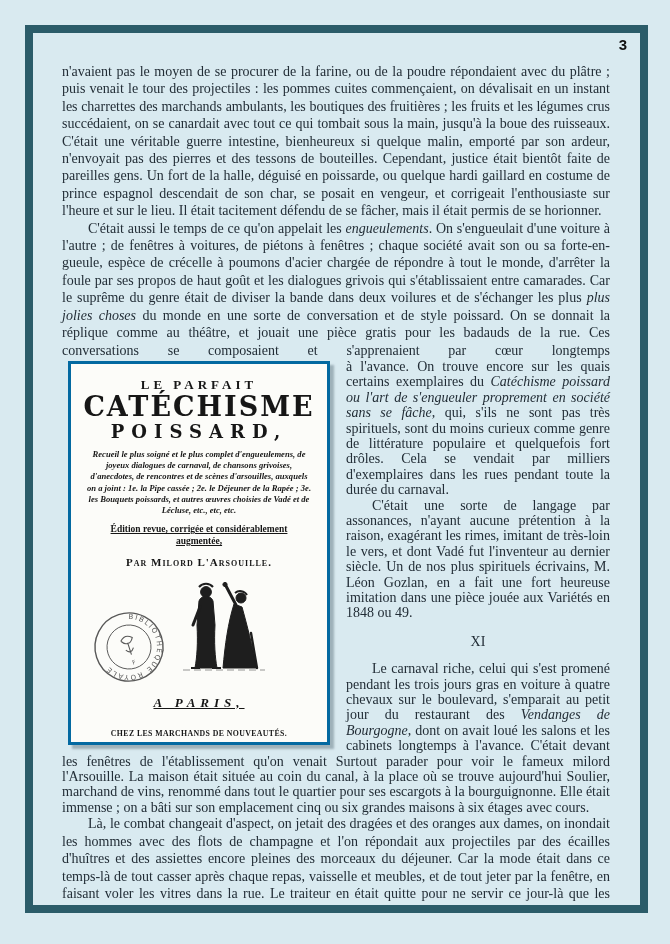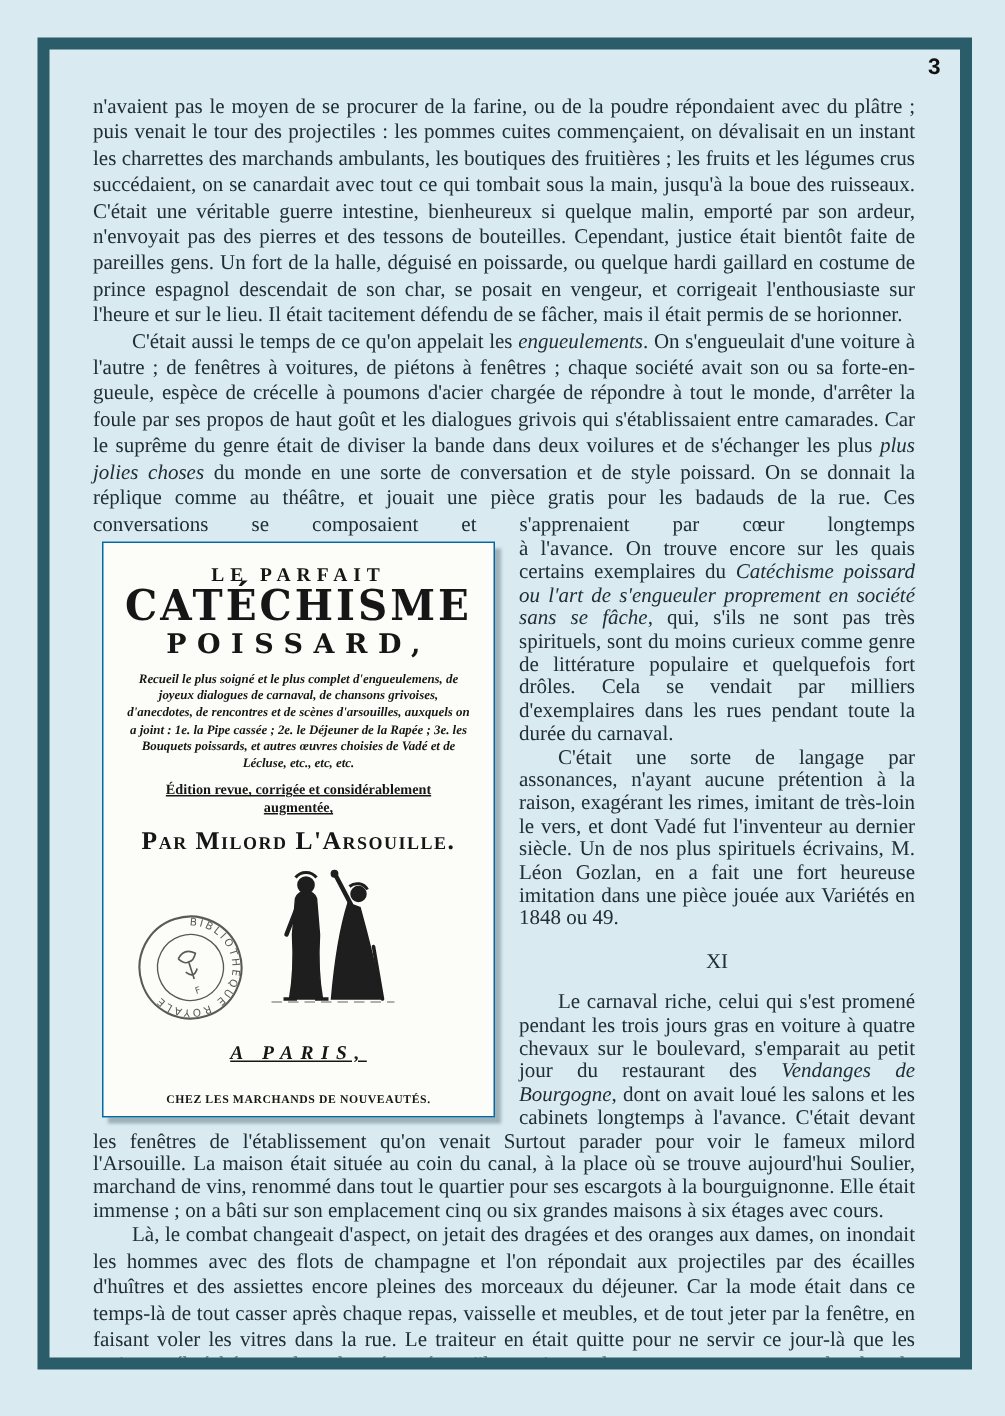--- a/index.html
+++ b/index.html
@@ -29,35 +29,35 @@
   .content p.noindent{text-indent:0;}
   .content p.flow-last{text-align-last:justify;}
   .rc{line-height:15.4px;} 
   .chapter{ text-align:center;text-indent:0;margin:13px 0 12px 0;line-height:15.4px; }
   em{font-style:italic;}
 
   
   .cover{
     float:left;width:262px;height:384px;box-sizing:border-box;
     margin:2px 16px 8px 6px;
-    background:#fcfcf9;border:1px solid #0369a1;
+    background:#fcfcf9;border:3px solid #0369a1;
     box-shadow:4px 4px 2px rgba(110,130,140,.55);
     color:#161616;text-align:center;
     padding:10px 12px 6px 12px;overflow:hidden;
     position:relative;
   }
   .c-t1{font-weight:bold;font-size:13px;letter-spacing:4px;margin-top:2px;}
   .c-t2{font-weight:bold;font-size:27px;letter-spacing:2px;margin-top:5px;font-family:"DejaVu Serif", serif;transform:scaleY(1.05);}
   .c-t3{font-weight:bold;font-size:18px;letter-spacing:7px;margin-top:7px;font-family:"DejaVu Serif", serif;}
   .c-blurb{
     font-size:8.6px;line-height:1.3;font-weight:bold;font-style:italic;
     margin:9px 2px 0 2px;text-align:center;
   }
   .c-edition{font-weight:bold;font-size:9.5px;margin:8px 8px 0 8px;line-height:1.25;text-decoration:underline;}
-  .c-author{font-size:17px;font-weight:bold;font-variant:small-caps;letter-spacing:1px;margin-top:6px;}
+  .c-author{font-size:11px;font-weight:bold;font-variant:small-caps;letter-spacing:1px;margin-top:6px;}
   .c-art{margin-top:2px;}
   .c-city{font-weight:bold;font-style:italic;font-size:13px;letter-spacing:5px;margin-top:0;text-decoration:underline;}
   .c-pub{font-weight:bold;font-size:7.8px;letter-spacing:.4px;margin-top:14px;}
   .c-rule{width:58px;height:2.5px;background:#2a2a2a;margin:3px auto 2px auto;}
   .c-contrib{
     text-align:left;font-family:"DejaVu Sans", sans-serif;font-style:italic;
     font-size:10.5px;line-height:1.3;color:#1c1c1c;margin-top:3px;
   }
 </style>
 </head>

